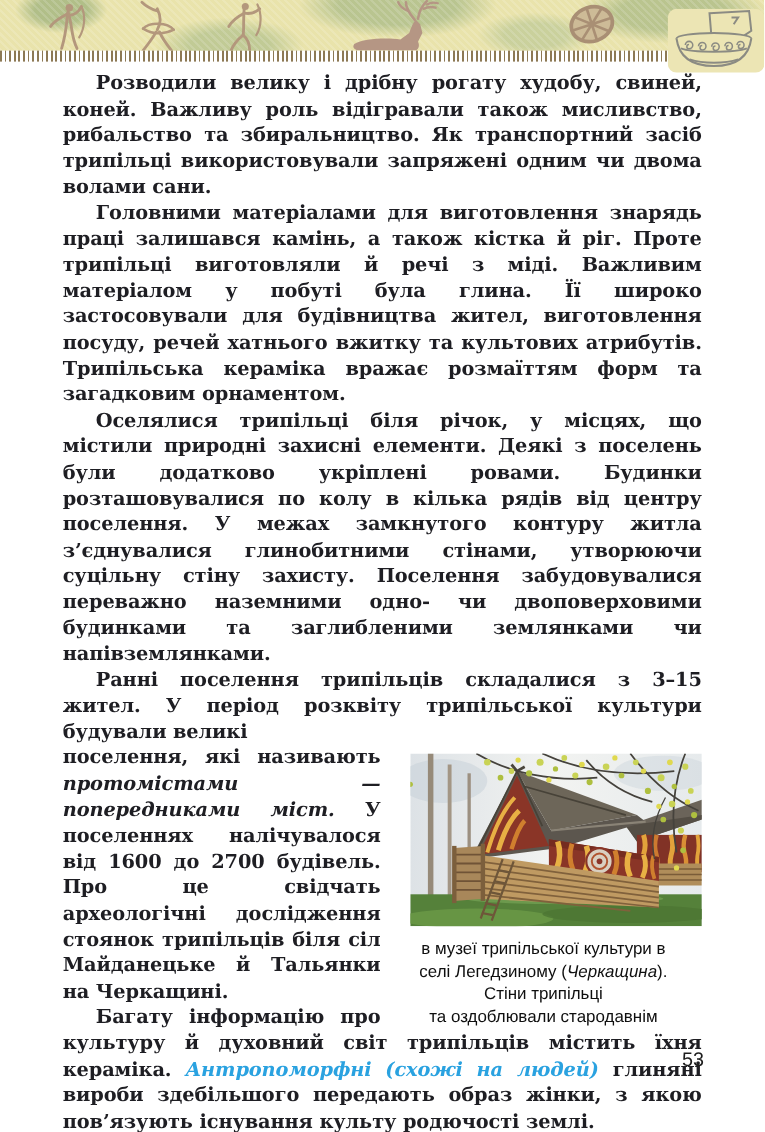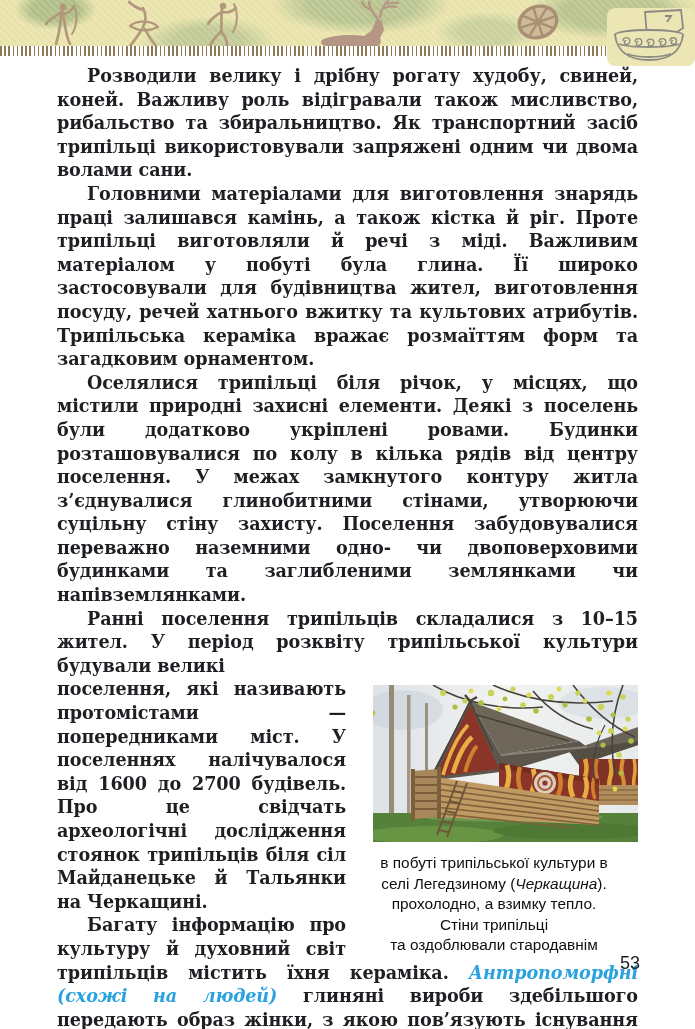--- a/index.html
+++ b/index.html
@@ -31,21 +31,21 @@
   .pot-badge{position:absolute;top:8px;right:0px;width:88px;height:66px;}
 
   
   .content{
     position:absolute;top:64px;left:57px;width:581px;
     color:#1e1e23;font-size:17.6px;line-height:23.6px;font-weight:bold;
     text-align:justify;letter-spacing:-0.1px;
   }
   .content p{margin:0;text-indent:30px;}
   .content p.no-indent{text-indent:0;}
-  .em-it{margin-top:32px;}
+  .em-it{font-style:italic;margin-top:32px;}
   .term{color:#2aa2e0;font-style:italic;}
   .wrap-zone::after{content:"";display:block;clear:both;}
 
   
   figure.photo-fig{
     float:right;width:288px;margin:8px 0 0 4px;padding:0;
   }
   .photo-frame{display:block;margin-left:auto;width:265px;height:157px;}
   figcaption{
     margin-top:11px;font-family:"Liberation Sans", sans-serif;font-weight:normal;
@@ -134,21 +134,21 @@
       <path d="M40,34.5 a3.4,3.4 0 1,1 3.4,3.4 a2,2 0 1,1 0,-4"></path>
       <path d="M52,34 a3.4,3.4 0 1,1 3.4,3.4 a2,2 0 1,1 0,-4"></path>
       <path d="M63,33 a3.2,3.2 0 1,1 3.2,3.2 a1.9,1.9 0 1,1 0,-3.8"></path>
     </g>
   </svg>
 
   <div class="content">
     <p>Розводили велику і дрібну рогату худобу, свиней, коней. Важливу роль відігравали також мисливство, рибальство та збиральництво. Як транспортний засіб трипільці використовували запряжені одним чи двома волами сани.</p>
     <p>Головними матеріалами для виготовлення знарядь праці залишався камінь, а також кістка й ріг. Проте трипільці виготовляли й речі з міді. Важливим матеріалом у побуті була глина. Її широко застосовували для будівництва жител, виготовлення посуду, речей хатнього вжитку та культових атрибутів. Трипільська кераміка вражає розмаїттям форм та загадковим орнаментом.</p>
     <p>Оселялися трипільці біля річок, у місцях, що містили природні захисні елементи. Деякі з поселень були додатково укріплені ровами. Будинки розташовувалися по колу в кілька рядів від центру поселення. У межах замкнутого контуру житла з’єднувалися глинобитними стінами, утворюючи суцільну стіну захисту. Поселення забудовувалися переважно наземними одно- чи двоповерховими будинками та заглибленими землянками чи напівземлянками.</p>
-    <p>Ранні поселення трипільців складалися з 10–15 жител. У період розквіту трипільської культури будували великі</p>
+    <p>Ранні поселення трипільців складалися з 3–15 жител. У період розквіту трипільської культури будували великі</p>
 
     <div class="wrap-zone">
 
       <figure class="photo-fig">
         <svg class="photo-frame" viewBox="0 0 265 157" preserveAspectRatio="none">
 
           <defs>
             <linearGradient id="sky" x1="0" y1="0" x2="1" y2="0">
               <stop offset="0" stop-color="#dde2e6"></stop>
               <stop offset="0.5" stop-color="#f2f3f1"></stop>
@@ -267,23 +267,22 @@
                 <circle cx="212" cy="16" r="2.4"></circle>
                 <circle cx="236" cy="8" r="2.6"></circle>
               <circle cx="252" cy="44" r="2.4"></circle>
                 <circle cx="242" cy="104" r="2.4"></circle>
                 <circle cx="226" cy="48" r="2.4"></circle>
             </g>
           </g>
         </svg>
 
         <figcaption>
-          <span class="cap-line">в побуті трипільської культури в</span>
+          <span class="cap-line">в музеї трипільської культури в</span>
           <span class="cap-line"><span>селі Легедзиному (</span><i>Черкащина</i><span>).</span></span>
-          <span class="cap-line">прохолодно, а взимку тепло.</span>
           <span class="cap-line">Стіни трипільці</span>
           <span class="cap-line">та оздоблювали стародавнім</span>
 
         </figcaption>
       </figure>
 
       <p class="no-indent"><span>поселення, які називають </span><span class="em-it">протомістами — попередниками міст.</span><span> У поселеннях налічувалося від 1600 до 2700 будівель. Про це свідчать археологічні дослідження стоянок трипільців біля сіл Майданецьке й Тальянки на Черкащині.</span></p>
 
       <p><span>Багату інформацію про культуру й духовний світ трипільців містить їхня кераміка. </span><span class="term">Антропоморфні (схожі на людей)</span><span> глиняні вироби здебільшого передають образ жінки, з якою пов’язують існування культу родючості землі.</span></p>
     </div>

